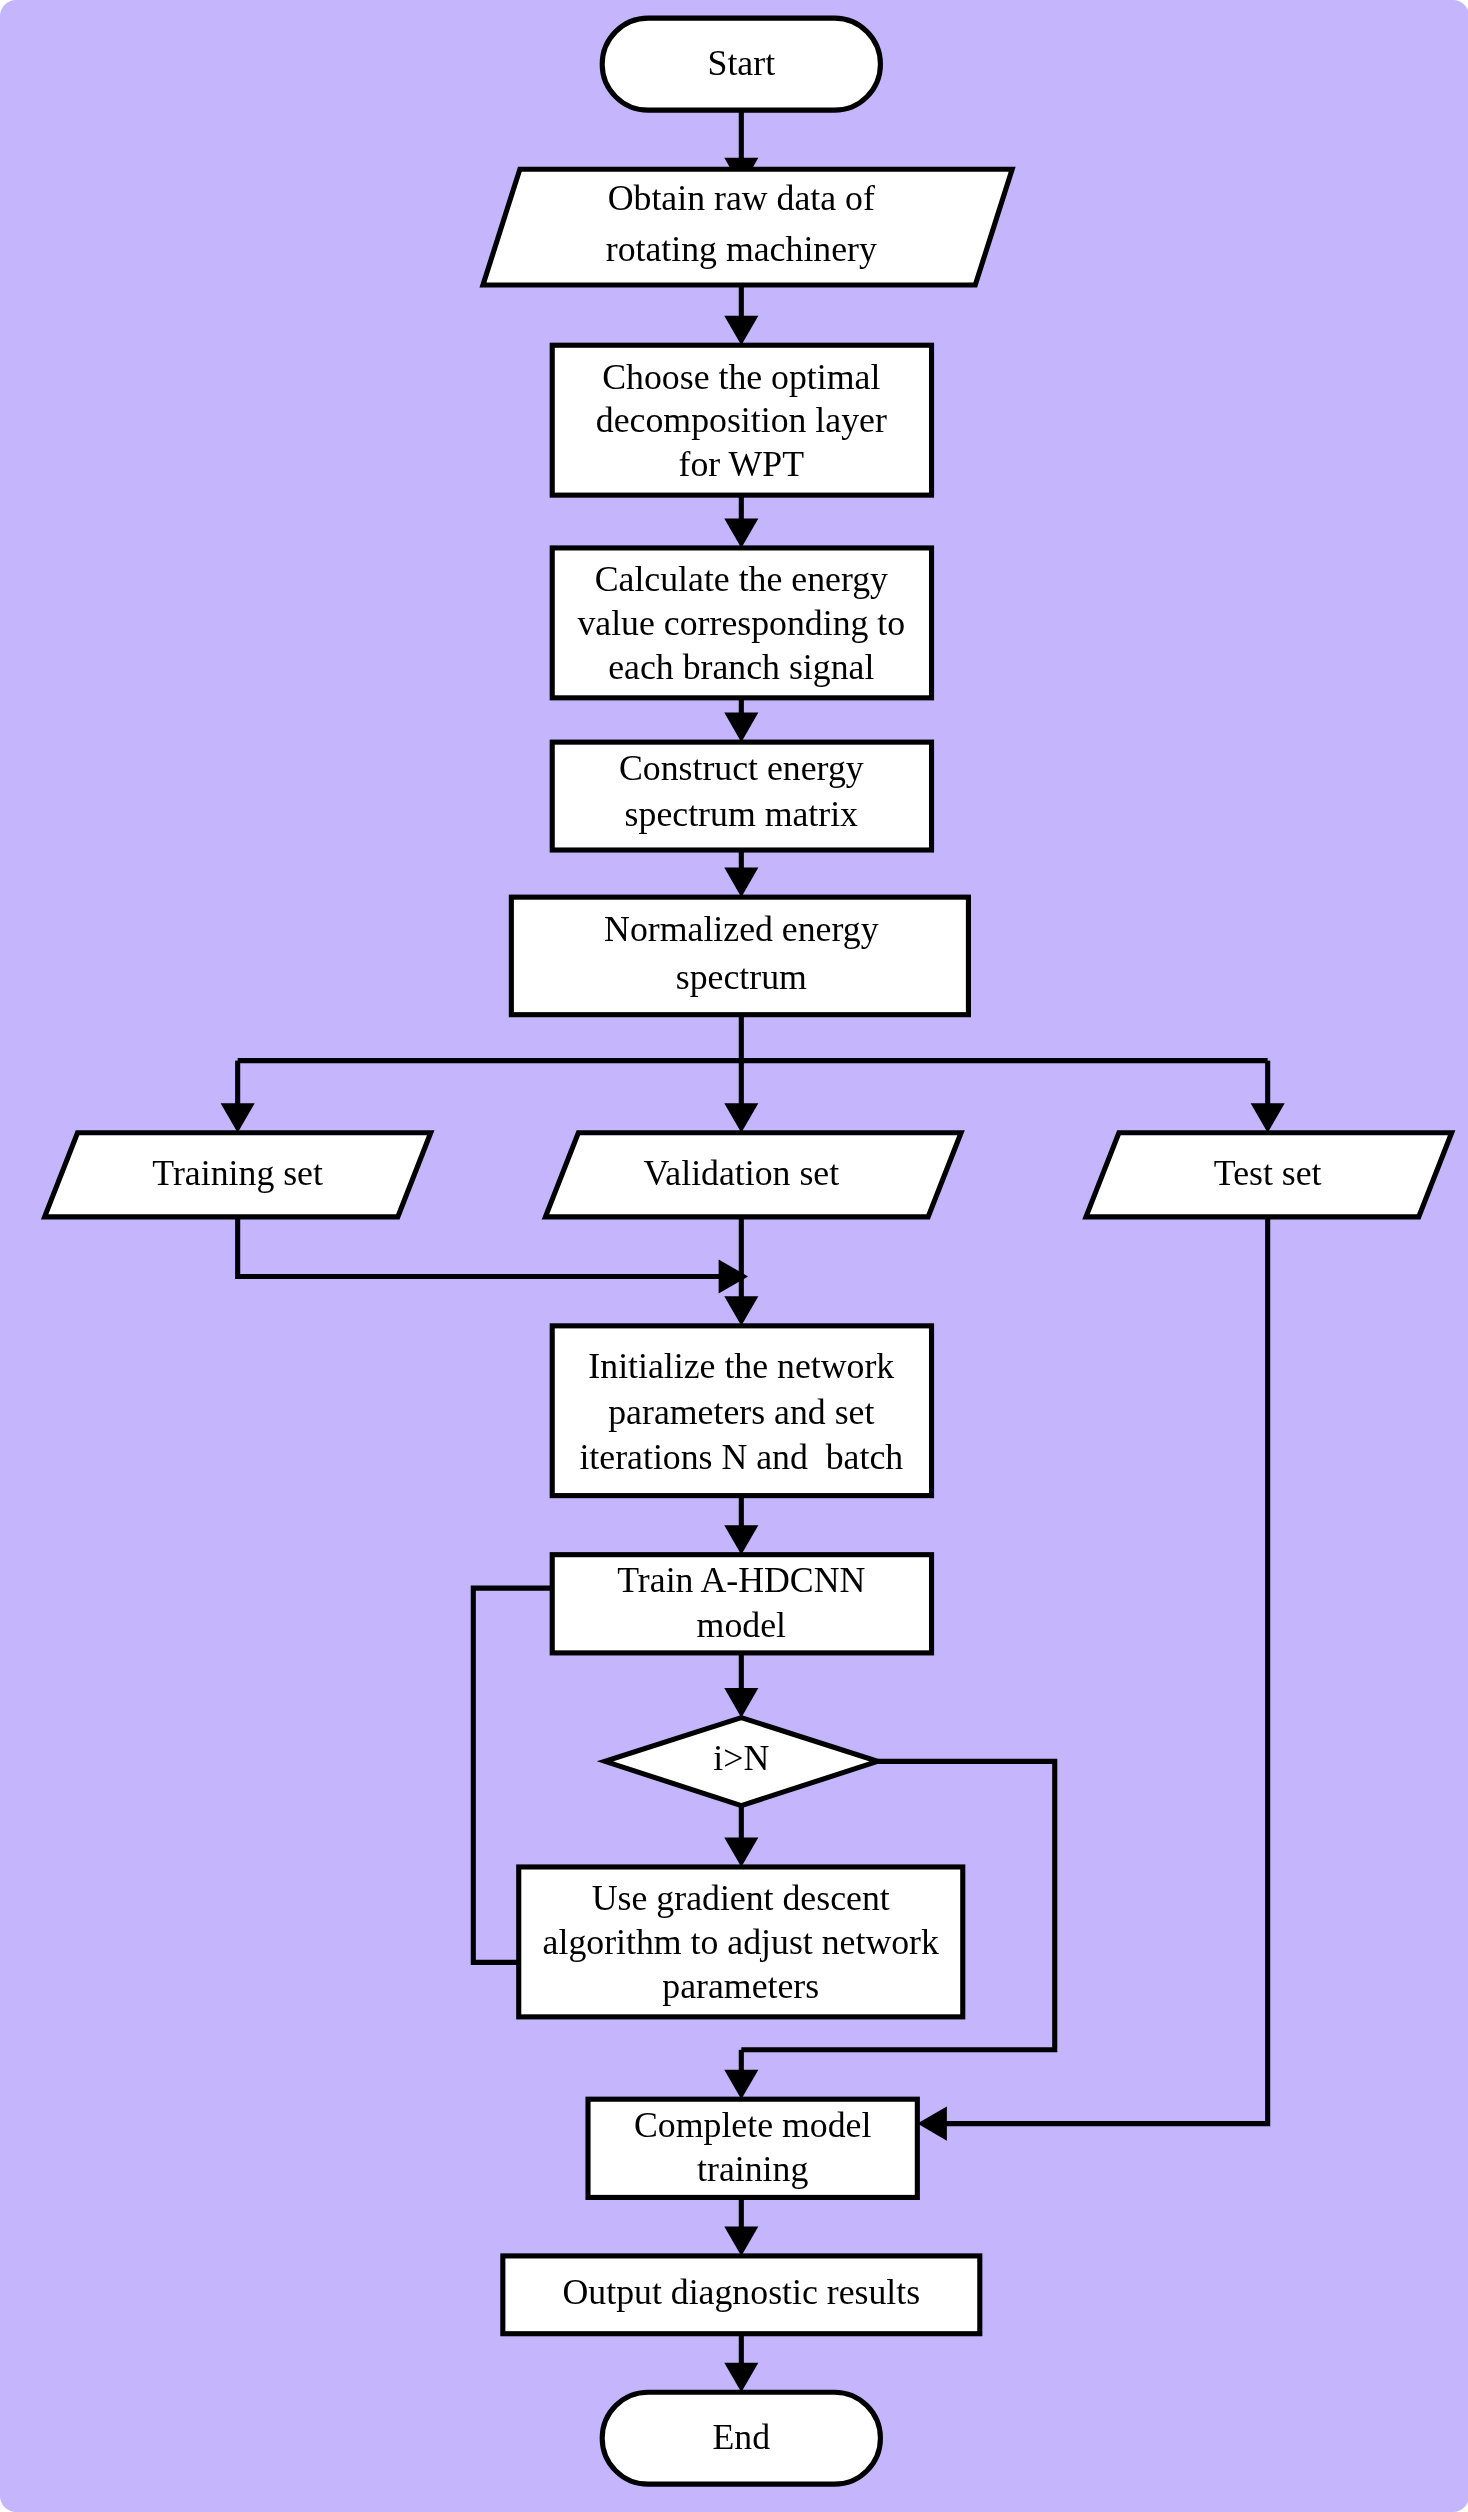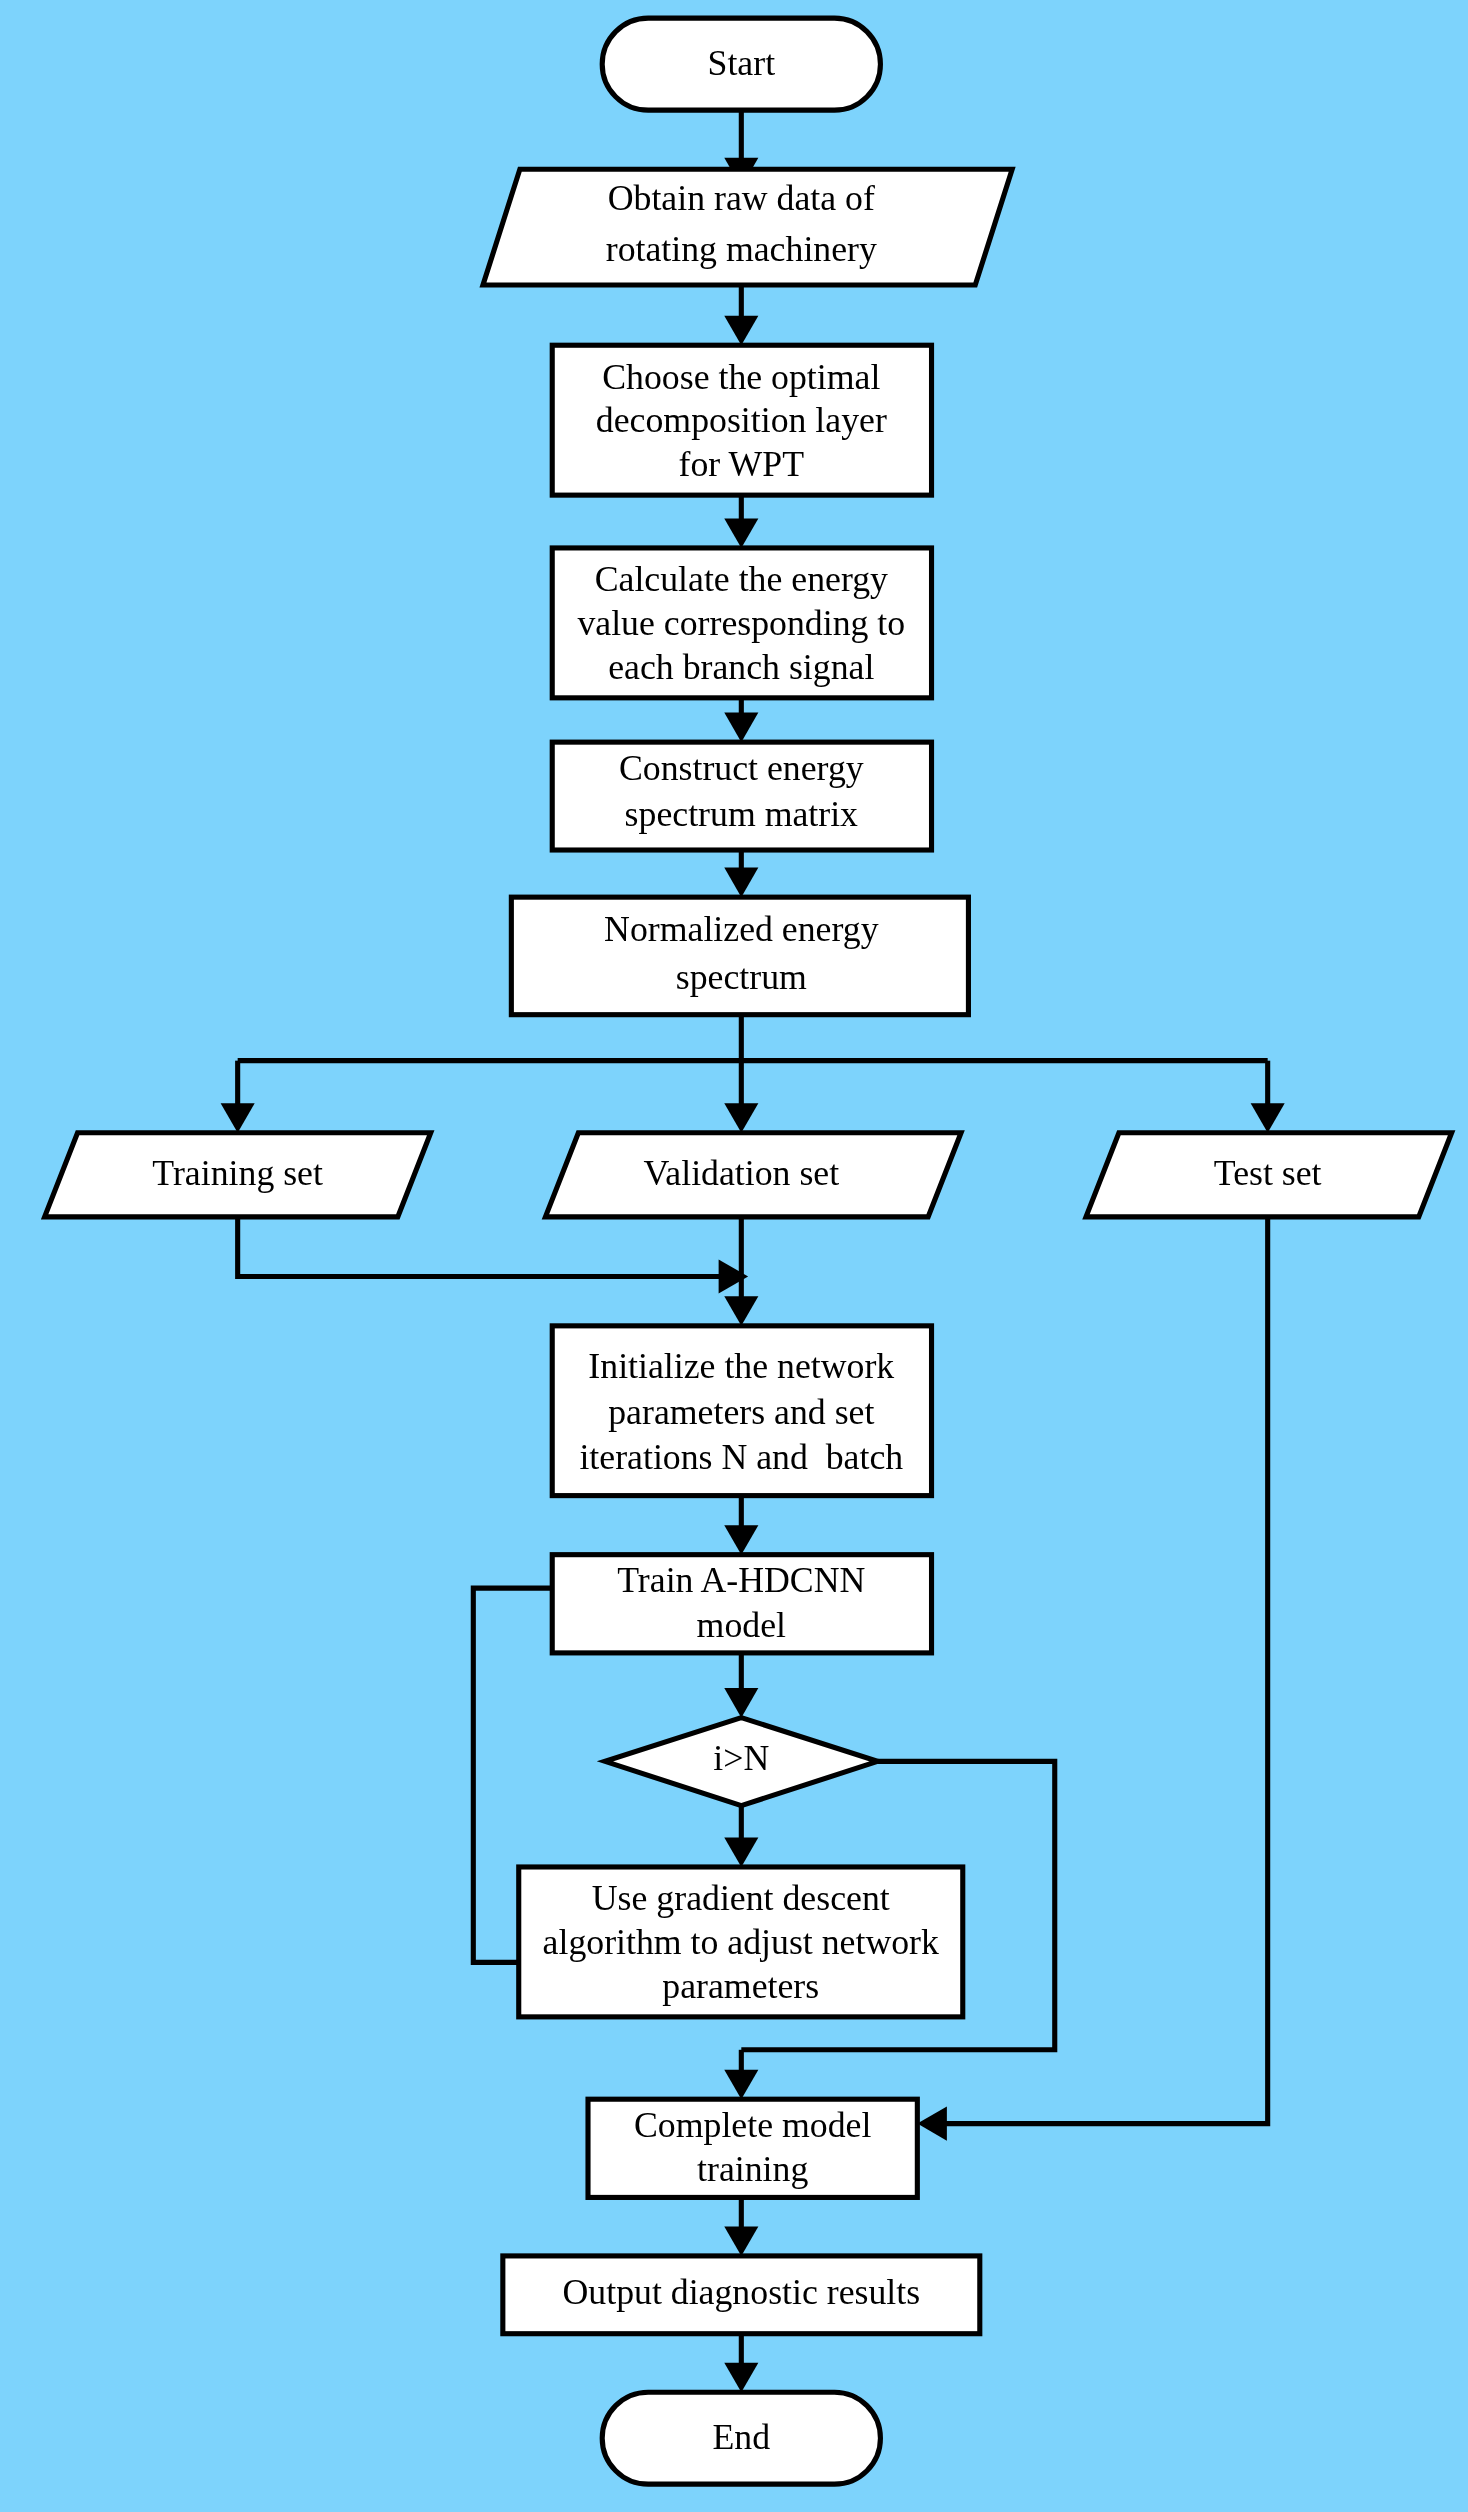--- a/index.html
+++ b/index.html
@@ -11,21 +11,22 @@
   body {
     width: 1469px;
     height: 2512px;
     font-family: "Liberation Serif", "DejaVu Serif", serif;
     overflow: hidden;
   }
   #flowchart-root {
     position: relative;
     width: 1469px;
     height: 2512px;
-    background: #7dd3fc;
+    background: #c4b5fd;
+    border-radius: 16px;
   }
   svg#flow-svg {
     display: block;
     width: 1469px;
     height: 2512px;
   }
   .node-shape {
     fill: #ffffff;
     stroke: #000000;
     stroke-width: 9;

